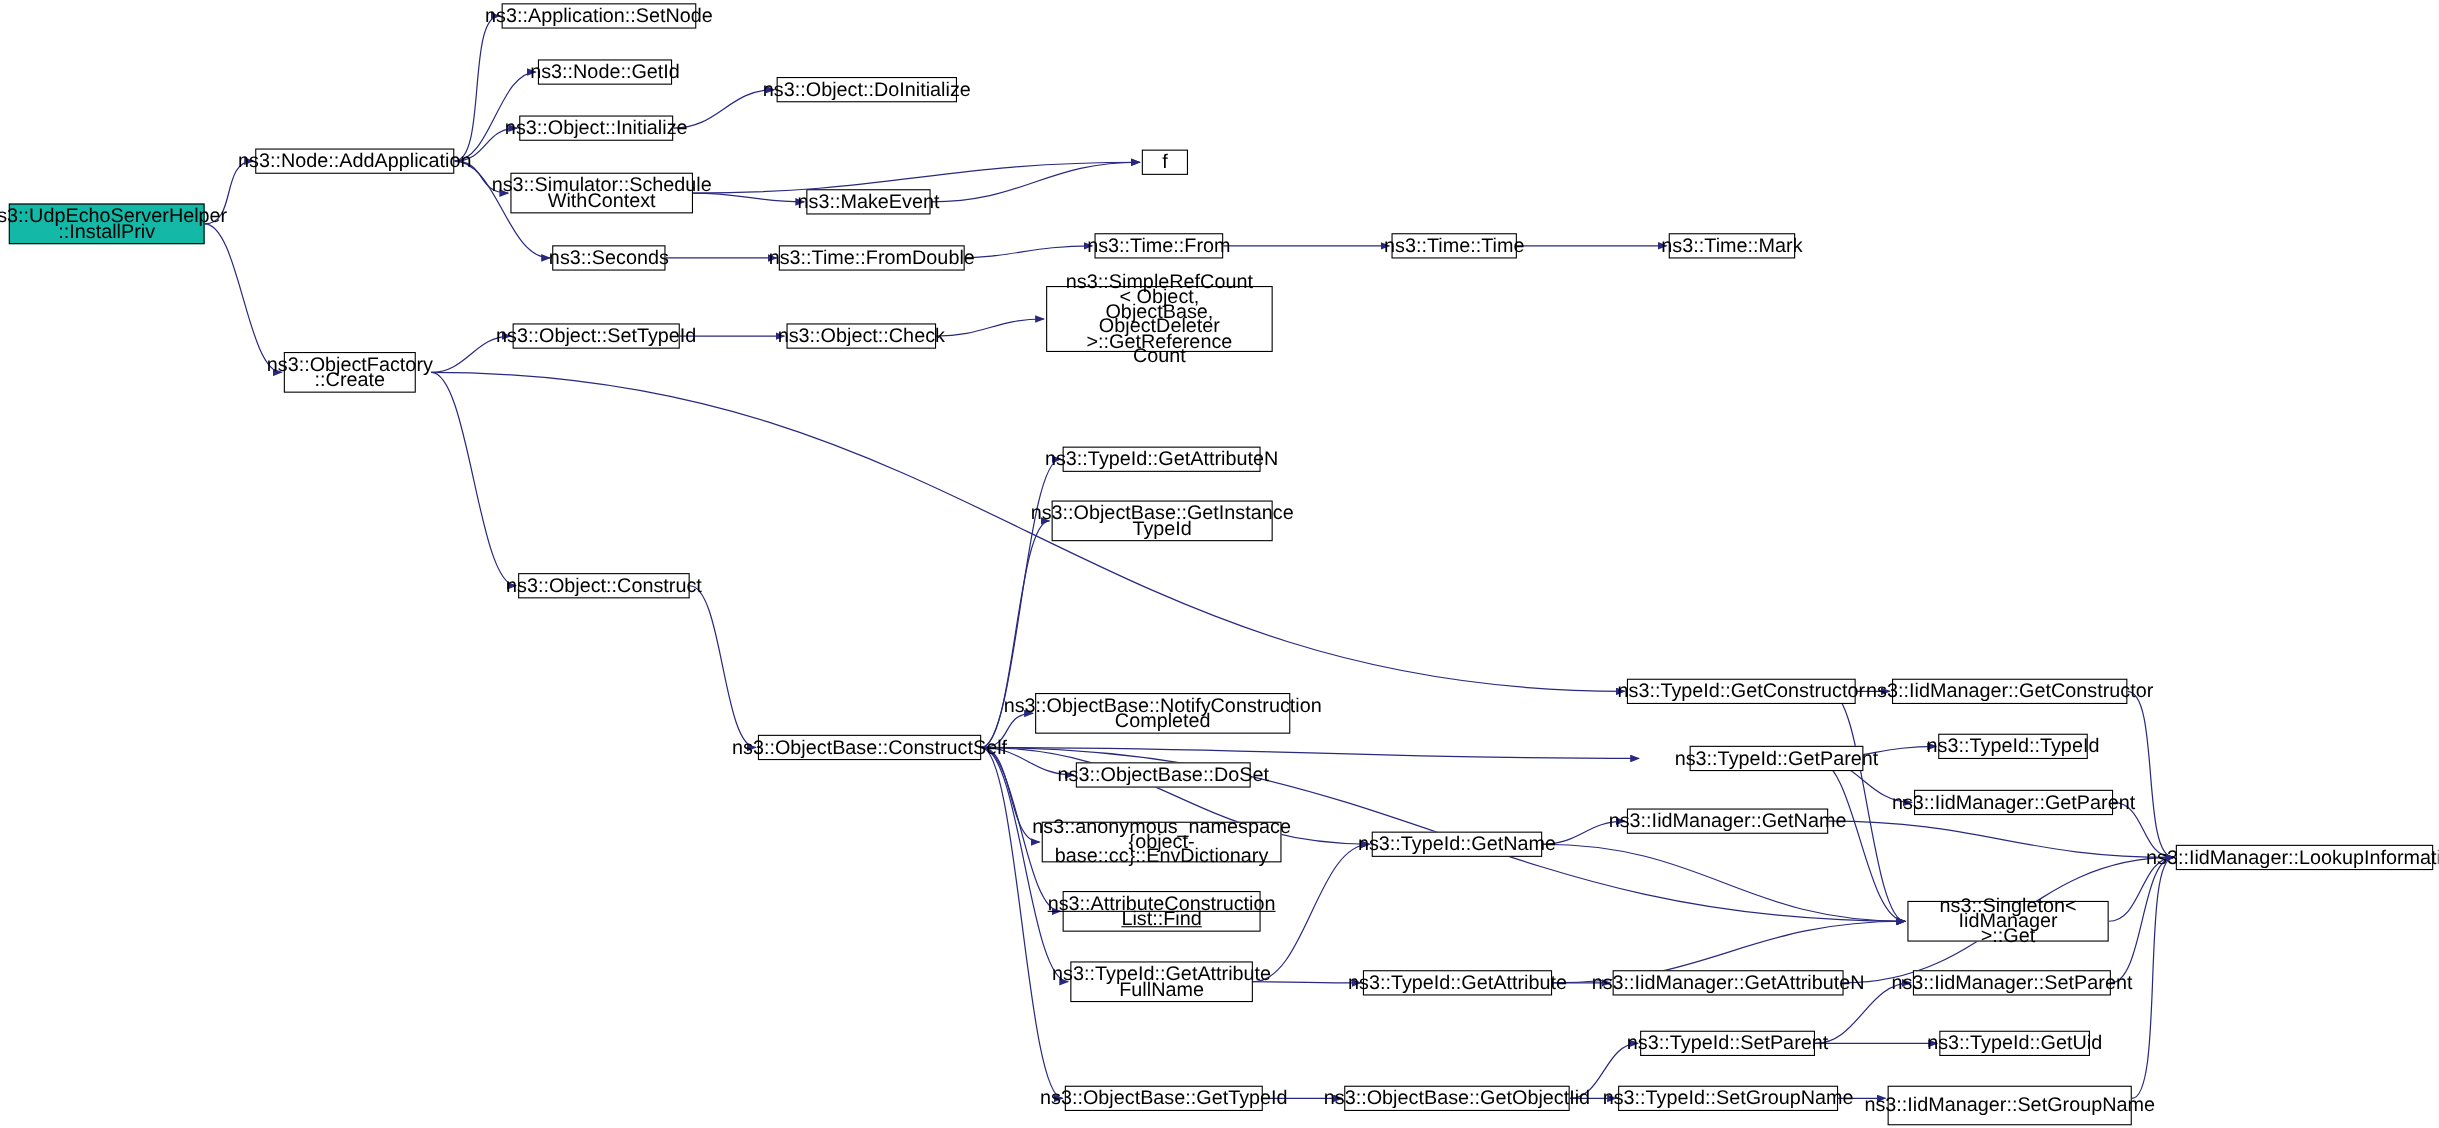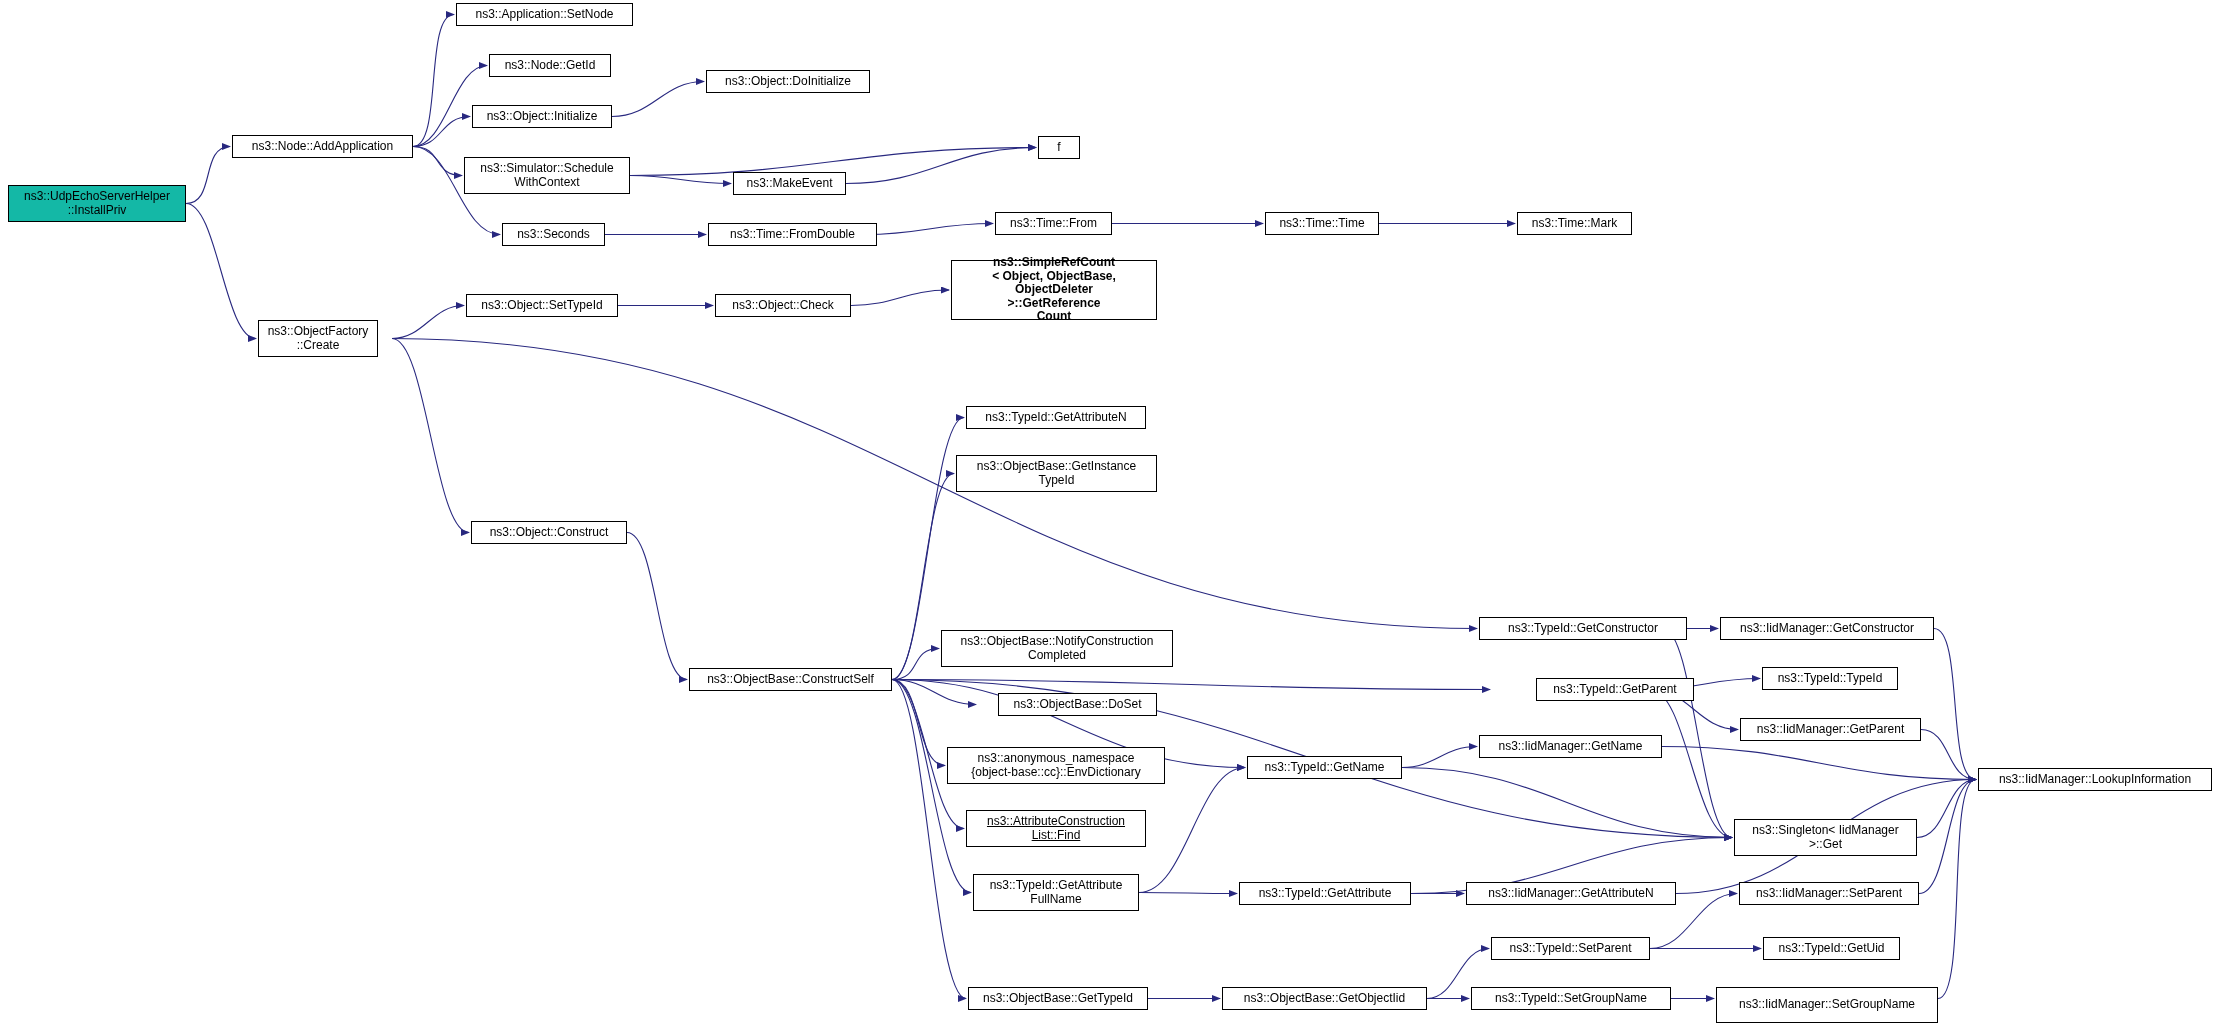--- a/index.html
+++ b/index.html
@@ -24,21 +24,21 @@
     width: 2217px;
     height: 1025px;
     pointer-events: none;
   }
   .node {
     position: absolute;
     box-sizing: border-box;
     border: 1px solid #000000;
     background: #ffffff;
     color: #000000;
-    font-size: 12px;
+    font-size: 18px;
     line-height: 13.5px;
     display: flex;
     align-items: center;
     justify-content: center;
     text-align: center;
     padding: 1px 16px;
     white-space: pre-line;
     z-index: 2;
   }
   .node.root {
@@ -128,32 +128,32 @@
       <div class="node" style="left: 733px; top: 172px; width: 113px; height: 23px;">ns3::MakeEvent</div>
       <div class="node" style="left: 502px; top: 223px; width: 103px; height: 23px;">ns3::Seconds</div>
       <div class="node" style="left: 708px; top: 223px; width: 169px; height: 23px;">ns3::Time::FromDouble</div>
       <div class="node" style="left: 995px; top: 212px; width: 117px; height: 23px;">ns3::Time::From</div>
       <div class="node" style="left: 1265px; top: 212px; width: 114px; height: 23px;">ns3::Time::Time</div>
       <div class="node" style="left: 1517px; top: 212px; width: 115px; height: 23px;">ns3::Time::Mark</div>
       <div class="node" style="left: 258px; top: 320px; width: 120px; height: 37px;">ns3::ObjectFactory
 ::Create</div>
       <div class="node" style="left: 466px; top: 294px; width: 152px; height: 23px;">ns3::Object::SetTypeId</div>
       <div class="node" style="left: 715px; top: 294px; width: 136px; height: 23px;">ns3::Object::Check</div>
-      <div class="node" style="left: 951px; top: 260px; width: 206px; height: 60px; font-weight: bold;">ns3::SimpleRefCount
+      <div class="node" style="left: 951px; top: 260px; width: 206px; height: 60px;">ns3::SimpleRefCount
 &lt; Object, ObjectBase,
 ObjectDeleter &gt;::GetReference
 Count</div>
       <div class="node" style="left: 471px; top: 521px; width: 156px; height: 23px;">ns3::Object::Construct</div>
       <div class="node" style="left: 689px; top: 668px; width: 203px; height: 23px;">ns3::ObjectBase::ConstructSelf</div>
       <div class="node" style="left: 966px; top: 406px; width: 180px; height: 23px;">ns3::TypeId::GetAttributeN</div>
       <div class="node" style="left: 956px; top: 455px; width: 201px; height: 37px;">ns3::ObjectBase::GetInstance
 TypeId</div>
       <div class="node" style="left: 941px; top: 630px; width: 232px; height: 37px;">ns3::ObjectBase::NotifyConstruction
 Completed</div>
-      <div class="node" style="left: 978px; top: 693px; width: 159px; height: 23px; margin-left: 20px;">ns3::ObjectBase::DoSet</div>
+      <div class="node" style="left: 978px; top: 693px; width: 159px; height: 23px;">ns3::ObjectBase::DoSet</div>
       <div class="node" style="left: 947px; top: 747px; width: 218px; height: 37px;">ns3::anonymous_namespace
 {object-base::cc}::EnvDictionary</div>
       <div class="node" style="left: 966px; top: 810px; width: 180px; height: 37px; text-decoration: underline;">ns3::AttributeConstruction
 List::Find</div>
       <div class="node" style="left: 973px; top: 874px; width: 166px; height: 37px;">ns3::TypeId::GetAttribute
 FullName</div>
       <div class="node" style="left: 968px; top: 987px; width: 180px; height: 23px;">ns3::ObjectBase::GetTypeId</div>
       <div class="node" style="left: 1247px; top: 756px; width: 155px; height: 23px;">ns3::TypeId::GetName</div>
       <div class="node" style="left: 1239px; top: 882px; width: 172px; height: 23px;">ns3::TypeId::GetAttribute</div>
       <div class="node" style="left: 1222px; top: 987px; width: 205px; height: 23px;">ns3::ObjectBase::GetObjectIid</div>

